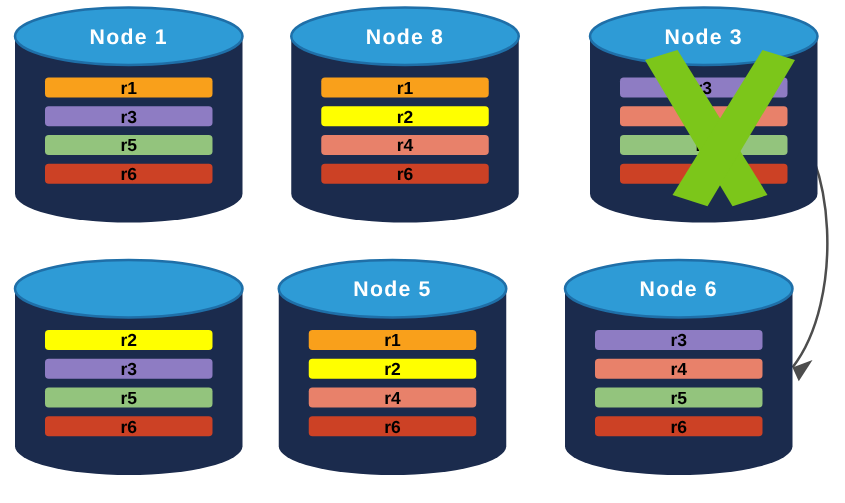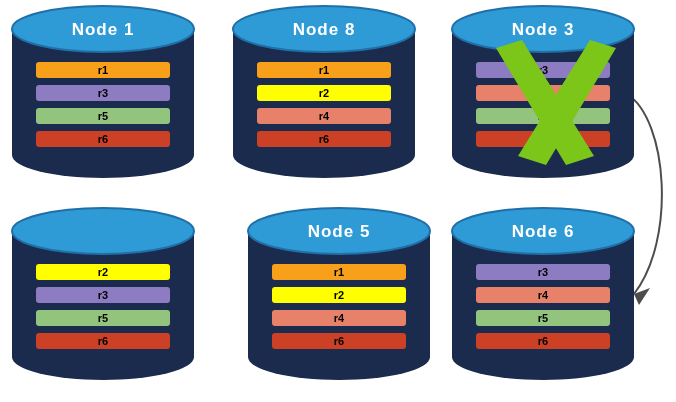--- a/index.html
+++ b/index.html
@@ -50,21 +50,21 @@
     left: 24px;
     top: 56px;
     width: 134px;
   }
   .stripe {
     position: relative;
     height: 16px;
     margin-bottom: 7px;
     border-radius: 3px;
     text-align: center;
-    font-size: 11px;
+    font-size: 14px;
     font-weight: bold;
     line-height: 16px;
     color: #000000;
     font-family: "Liberation Sans", sans-serif;
     box-sizing: border-box;
   }
   .xmark {
     position: absolute;
     left: 0; top: 0;
     width: 182px;
@@ -110,21 +110,21 @@
         <ellipse cx="91" cy="23" rx="91" ry="23" fill="#2e9bd6" stroke="#1f6fa8" stroke-width="2"></ellipse>
       </svg>
       <div class="node-title" style="color: rgb(255, 255, 255);">Node 8</div>
       <div class="stripes">
         <div class="stripe" style="background: rgb(249, 160, 27); color: rgb(0, 0, 0);">r1</div>
         <div class="stripe" style="background: rgb(255, 255, 0); color: rgb(0, 0, 0);">r2</div>
         <div class="stripe" style="background: rgb(232, 129, 106); color: rgb(0, 0, 0);">r4</div>
         <div class="stripe" style="background: rgb(204, 65, 37); color: rgb(0, 0, 0);">r6</div>
       </div>
     </div>
-    <div class="node" style="left: 452px; top: 6px;">
+    <div class="node" style="left: 472px; top: 6px;">
       <svg class="node-svg" viewBox="0 0 182 178">
         <path d="M 0 23 L 0 149 A 91 23 0 0 0 182 149 L 182 23 Z" fill="#1b2b4d"></path>
         <ellipse cx="91" cy="23" rx="91" ry="23" fill="#2e9bd6" stroke="#1f6fa8" stroke-width="2"></ellipse>
       </svg>
       <div class="node-title" style="color: rgb(255, 255, 255);">Node 3</div>
       <div class="stripes">
         <div class="stripe" style="background: rgb(142, 124, 195); color: rgb(0, 0, 0);">r3</div>
         <div class="stripe" style="background: rgb(232, 129, 106); color: rgb(0, 0, 0);">r4</div>
         <div class="stripe" style="background: rgb(147, 196, 125); color: rgb(0, 0, 0);">r5</div>
         <div class="stripe" style="background: rgb(204, 65, 37); color: rgb(0, 0, 0);">r6</div>
@@ -141,21 +141,21 @@
         <path d="M 0 23 L 0 149 A 91 23 0 0 0 182 149 L 182 23 Z" fill="#1b2b4d"></path>
         <ellipse cx="91" cy="23" rx="91" ry="23" fill="#2e9bd6" stroke="#1f6fa8" stroke-width="2"></ellipse>
       </svg>
       <div class="stripes">
         <div class="stripe" style="background: rgb(255, 255, 0); color: rgb(0, 0, 0);">r2</div>
         <div class="stripe" style="background: rgb(142, 124, 195); color: rgb(0, 0, 0);">r3</div>
         <div class="stripe" style="background: rgb(147, 196, 125); color: rgb(0, 0, 0);">r5</div>
         <div class="stripe" style="background: rgb(204, 65, 37); color: rgb(0, 0, 0);">r6</div>
       </div>
     </div>
-    <div class="node" style="left: 248px; top: 208px;">
+    <div class="node" style="left: 223px; top: 208px;">
       <svg class="node-svg" viewBox="0 0 182 178">
         <path d="M 0 23 L 0 149 A 91 23 0 0 0 182 149 L 182 23 Z" fill="#1b2b4d"></path>
         <ellipse cx="91" cy="23" rx="91" ry="23" fill="#2e9bd6" stroke="#1f6fa8" stroke-width="2"></ellipse>
       </svg>
       <div class="node-title" style="color: rgb(255, 255, 255);">Node 5</div>
       <div class="stripes">
         <div class="stripe" style="background: rgb(249, 160, 27); color: rgb(0, 0, 0);">r1</div>
         <div class="stripe" style="background: rgb(255, 255, 0); color: rgb(0, 0, 0);">r2</div>
         <div class="stripe" style="background: rgb(232, 129, 106); color: rgb(0, 0, 0);">r4</div>
         <div class="stripe" style="background: rgb(204, 65, 37); color: rgb(0, 0, 0);">r6</div>

